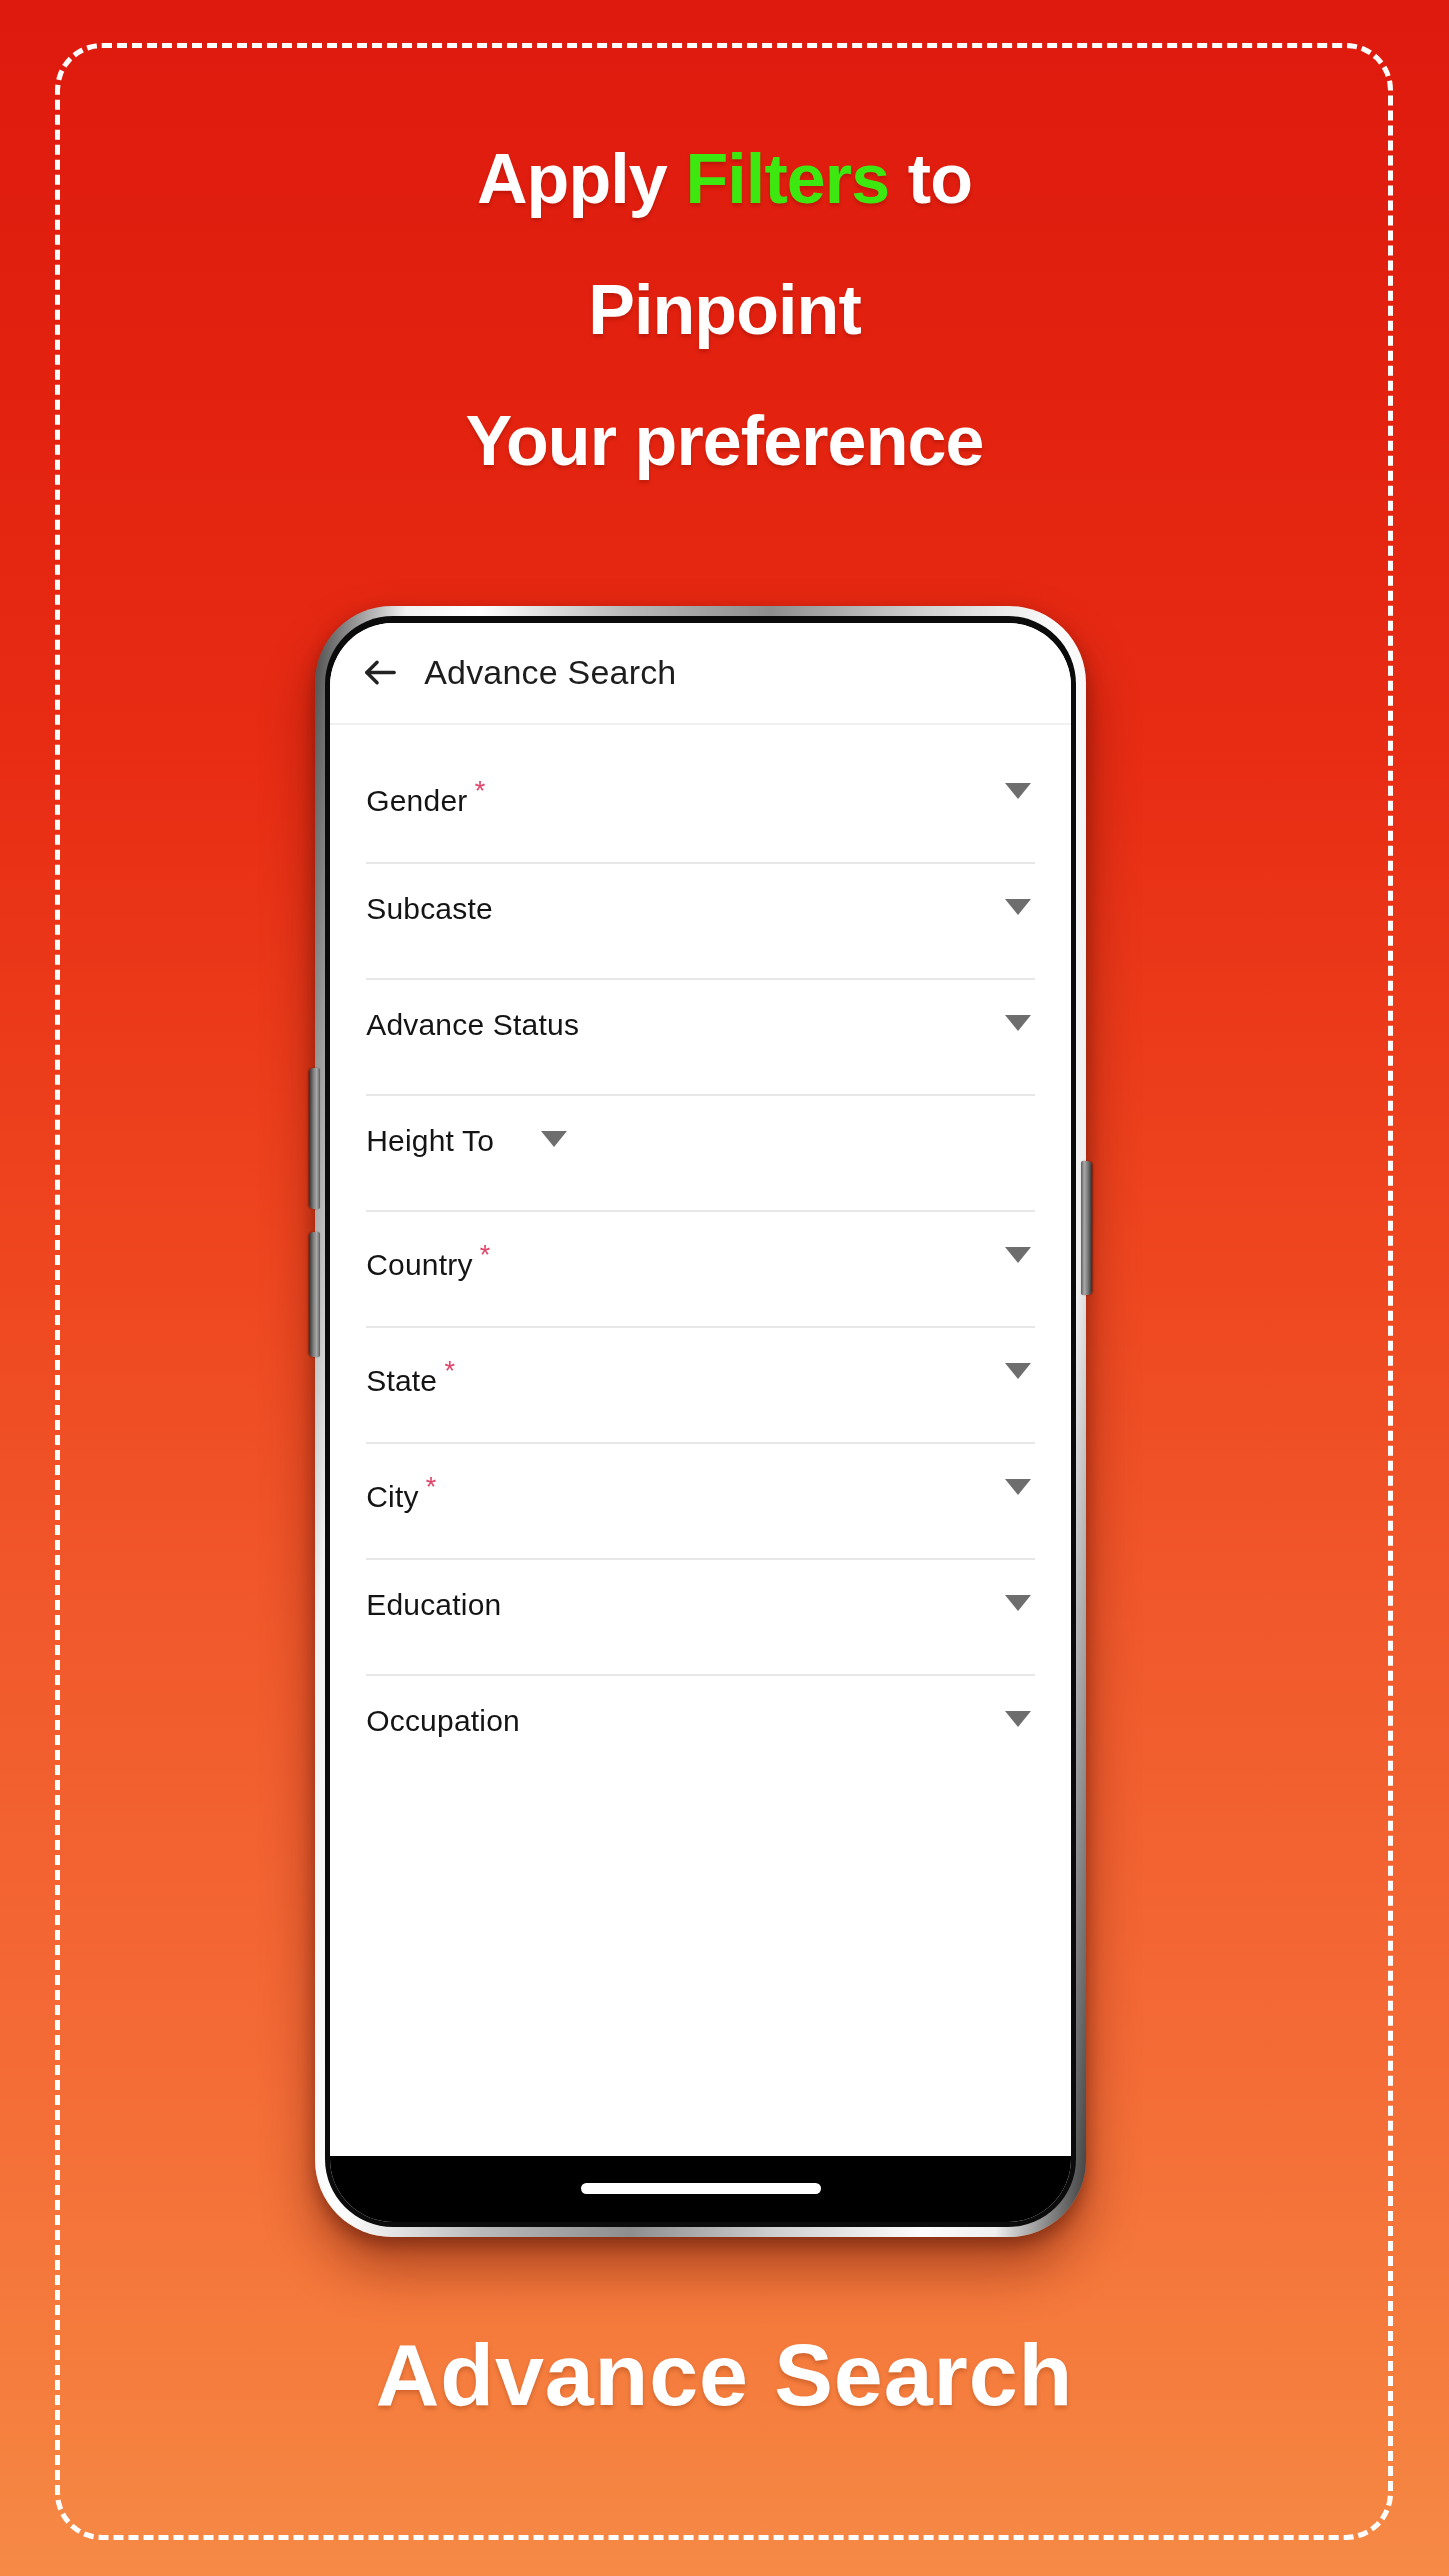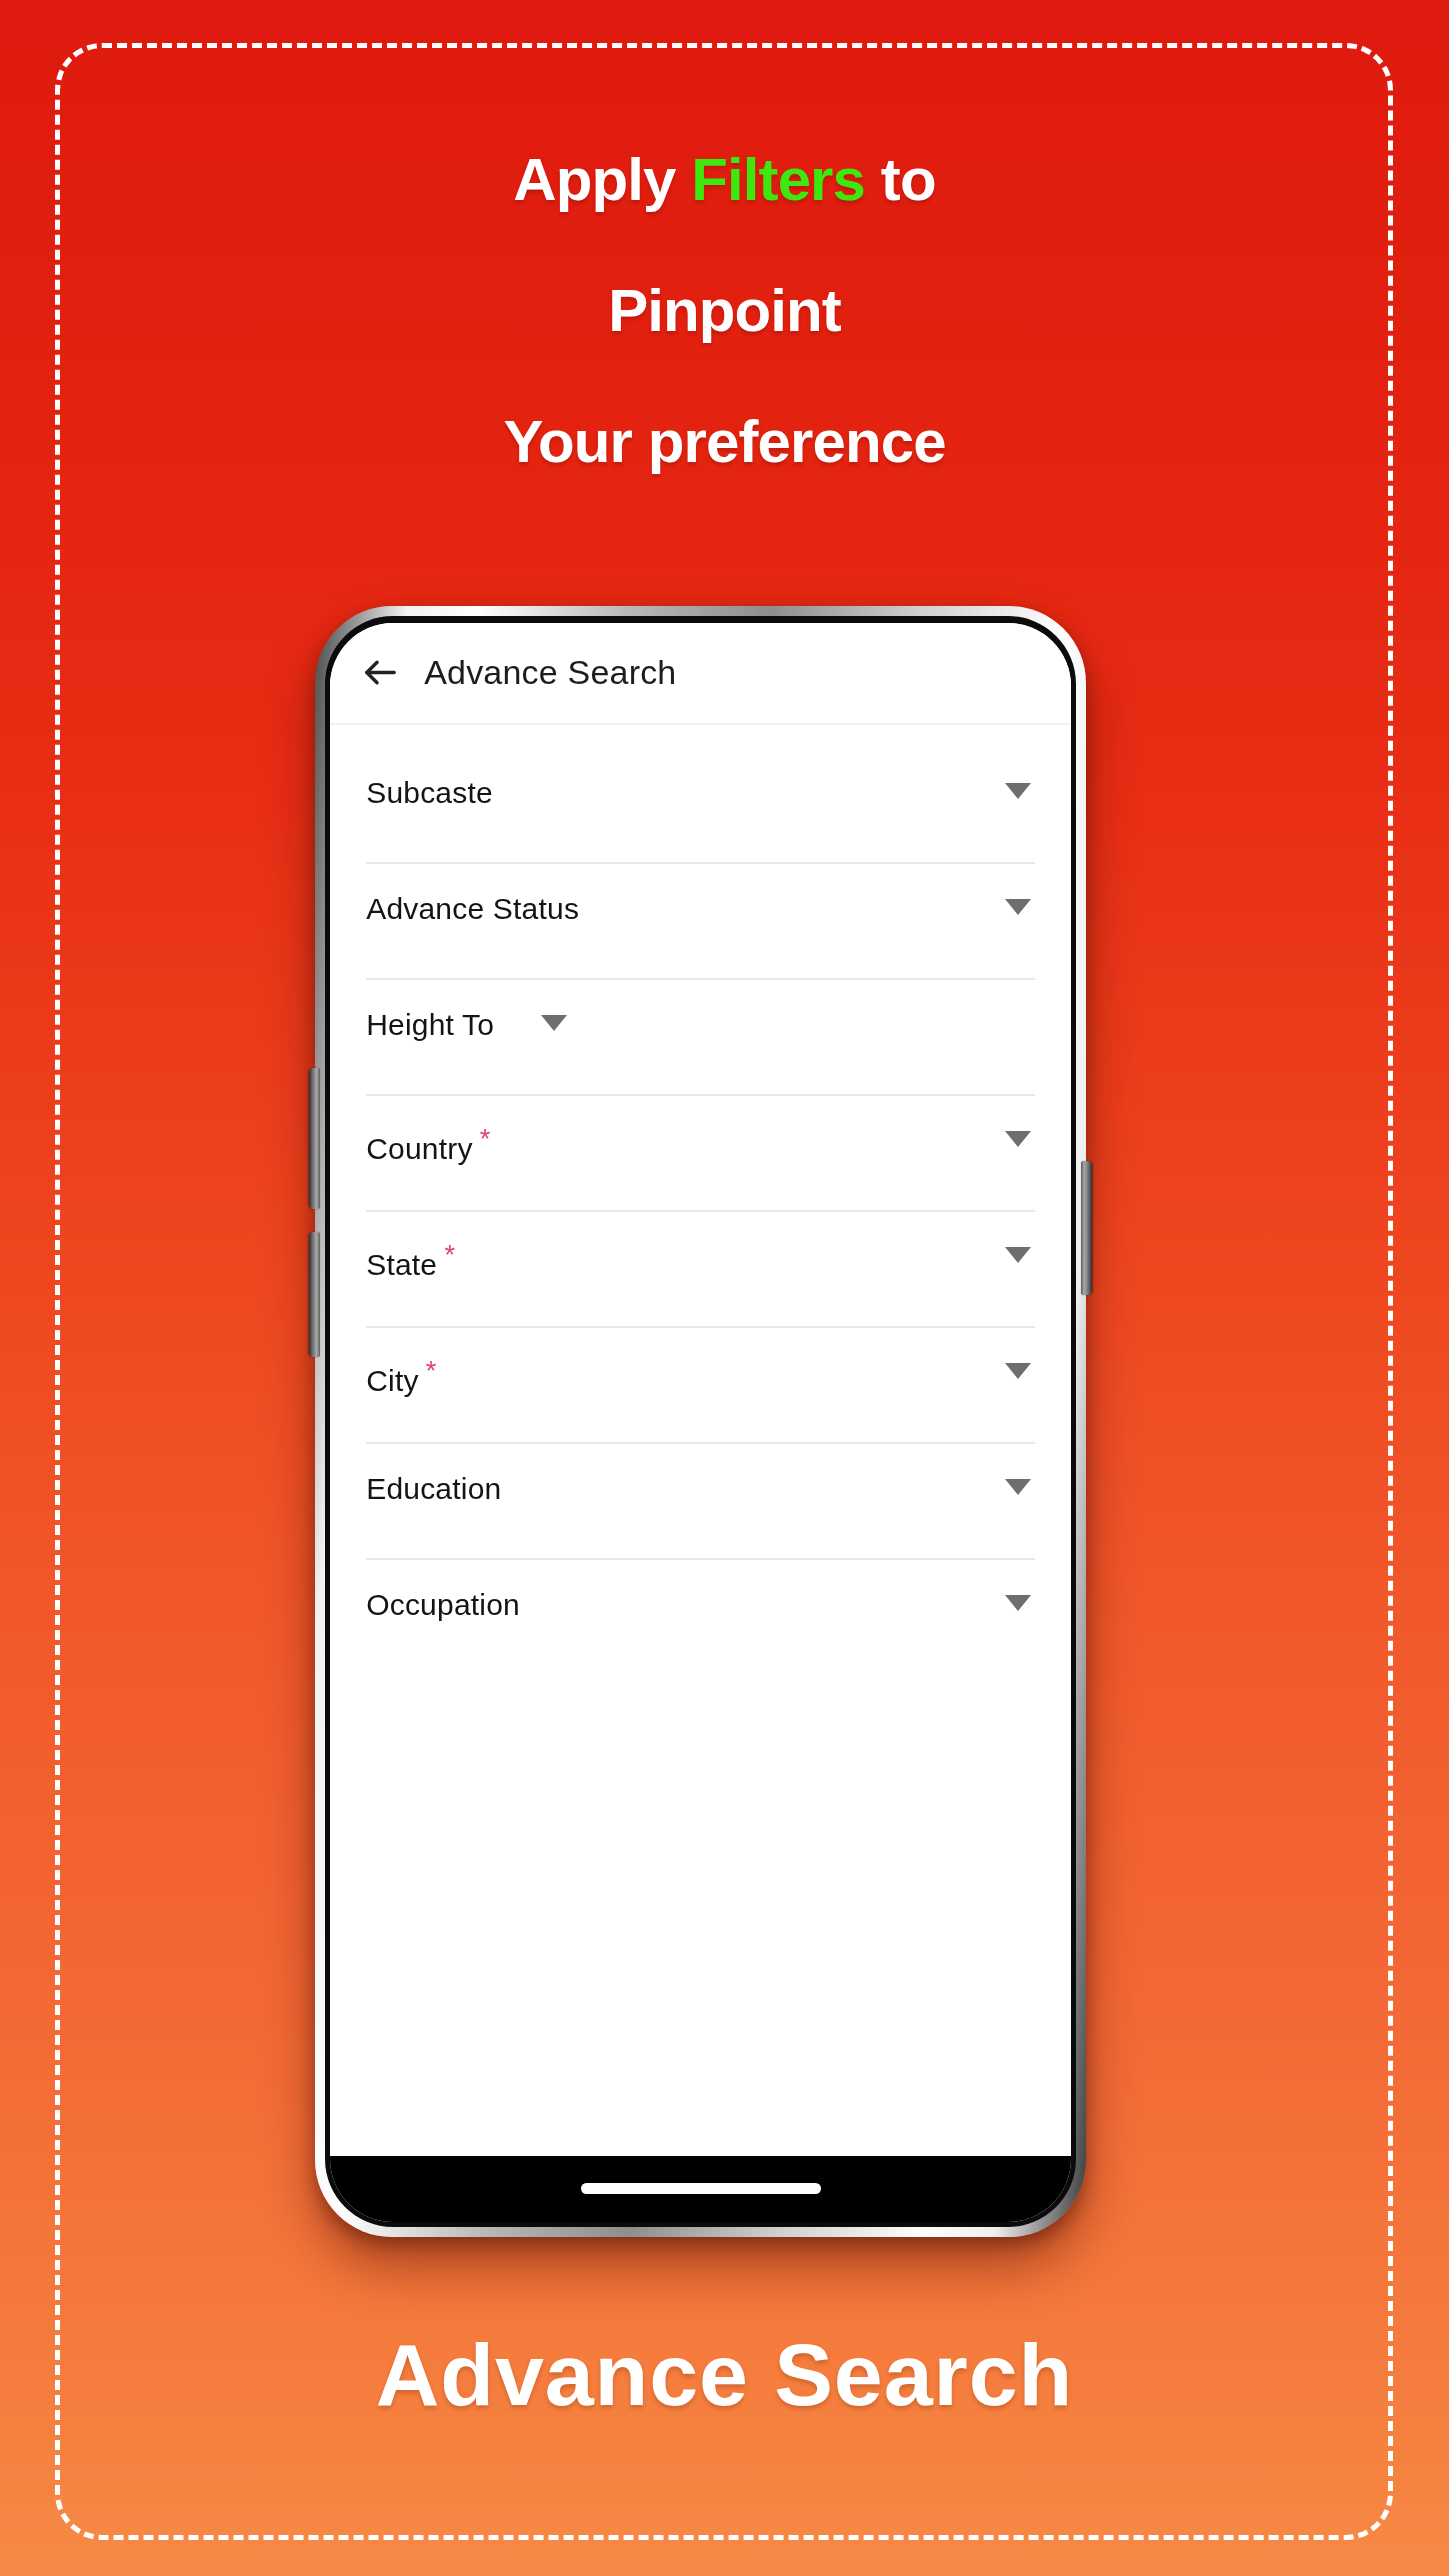--- a/index.html
+++ b/index.html
@@ -28,21 +28,21 @@
     pointer-events:none;
   }
 
   
   .headline{
     position:absolute;
     left:0; top:114px;
     width:1449px;
     text-align:center;
     color:#ffffff;
-    font-size:60px;
+    font-size:70px;
     line-height:131px;
     font-weight:bold;
     letter-spacing:-0.9px;
     text-shadow:0 2.7px 3.6px rgba(120,10,0,.30);
   }
   .headline .hl-green{ color:#3DE810; }
 
   
   .caption{
     position:absolute;
@@ -222,20 +222,27 @@
             <line x1="20" y1="12" x2="4" y2="12"></line>
             <polyline points="10,18 4,12 10,6"></polyline>
           </svg>
         </div>
         <div class="appbar-title">Advance Search</div>
       </div>
       <div class="appbar-sep"></div>
 
       <div class="form">
 
+        <div class="row">
+          <div class="field full">
+            <div class="label"><span>Gender</span><span class="req">*</span></div>
+            <div class="caret"></div>
+            <div class="underline"></div>
+          </div>
+        </div>
 
 
         <div class="row">
           <div class="field full">
             <div class="label">Subcaste</div>
             <div class="caret"></div>
             <div class="underline"></div>
           </div>
         </div>
 

